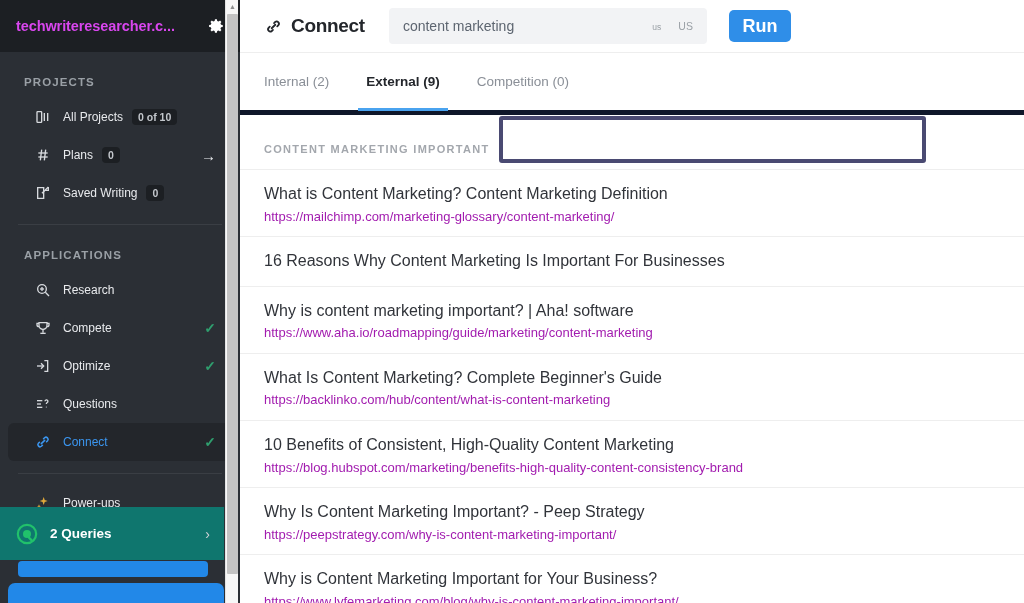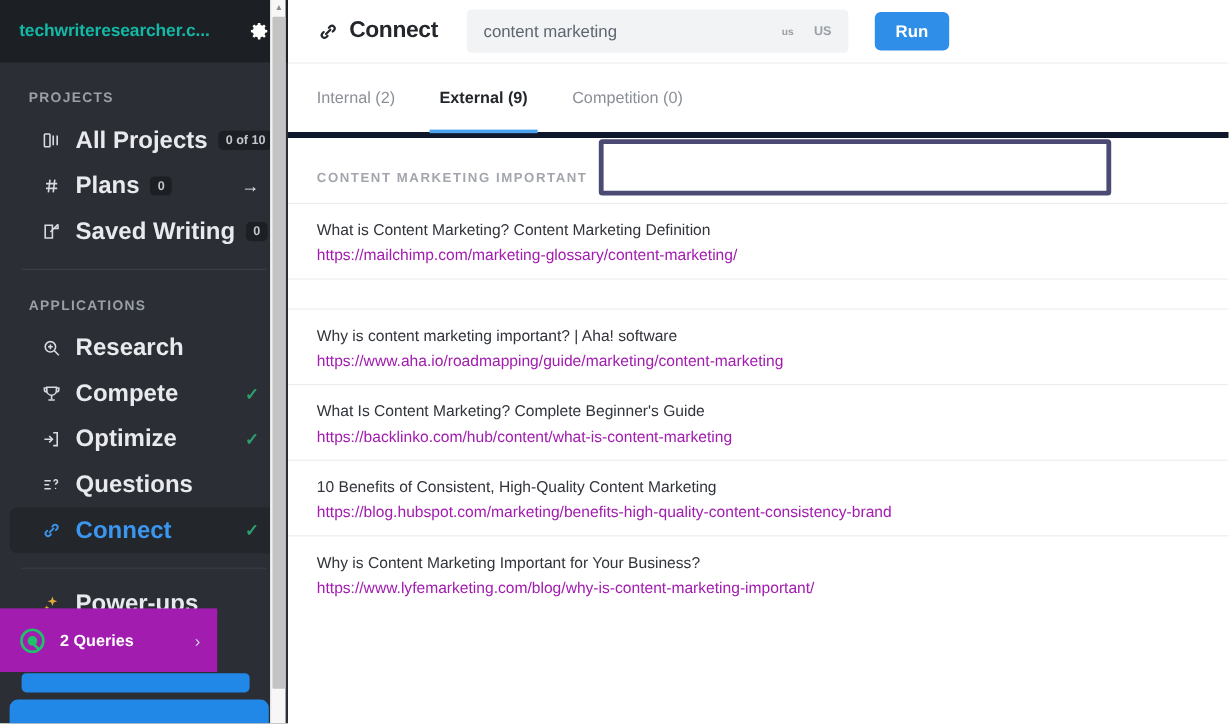--- a/index.html
+++ b/index.html
@@ -20,21 +20,21 @@
     flex: 0 0 240px;
     overflow: hidden;
   }
   .sb-head {
     height: 52px;
     background: #1c1f23;
     display: flex; align-items: center;
     padding: 0 14px 0 16px;
   }
   .sb-title {
-    color: #14b8a6;
+    color: #d946ef;
     font-size: 14.5px;
     font-weight: bold;
     letter-spacing: -0.1px;
     white-space: nowrap; overflow: hidden;
     flex: 1;
   }
   .gear {
     width: 20px; height: 20px;
     flex: 0 0 20px;
     display: flex; align-items: center; justify-content: center;
@@ -57,22 +57,22 @@
     border-radius: 6px;
   }
   .sb-item .ico {
     width: 18px; height: 18px; flex: 0 0 18px;
     display: flex; align-items: center; justify-content: center;
     margin-right: 11px;
     color: #d7dade;
   }
   .sb-item .lbl {
     color: #e8eaed;
-    font-size: 20px;
-    font-weight: bold;
+    font-size: 12px;
+    font-weight: normal;
     white-space: nowrap;
   }
   .sb-item.active { background: #23262b; }
   .sb-item.active .lbl { color: #3b96f0; }
   .sb-item.active .ico { color: #3b96f0; }
   .badge {
     margin-left: 9px;
     background: #1c1f23;
     color: #c3c7cc;
     border-radius: 4px;
@@ -96,22 +96,22 @@
     line-height: 1;
   }
   .sb-div {
     height: 1px; background: #3a3e44;
     margin: 12px 18px 0 18px;
   }
 
   
   .queries-bar {
     position: absolute; left: 0; bottom: 43px;
-    width: 181px; height: 53px;
-    background: #a21caf;
+    width: 224px; height: 53px;
+    background: #0f766e;
     display: flex; align-items: center;
     padding: 0 14px 0 16px;
     cursor: pointer;
   }
   .q-logo {
     width: 22px; height: 22px; flex: 0 0 22px;
     margin-right: 12px;
     display: flex; align-items: center; justify-content: center;
   }
   .q-label { color: #ffffff; font-size: 13.5px; font-weight: bold; }
@@ -189,32 +189,31 @@
     flex: 1; border: none; outline: none;
     background: transparent;
     font-family: "Liberation Sans", sans-serif;
     font-size: 14px;
     color: #5d6570;
   }
   .locale {
     display: flex; align-items: baseline; gap: 17px;
     color: #9aa0a6;
     padding-right: 4px;
-    font-weight: bold;
   }
   .locale .flagtxt { font-size: 8.5px; }
   .locale .cc { font-size: 10.5px; }
   .runbtn {
     margin-left: 22px;
     width: 62px; height: 32px;
     background: #2f8ee8;
     color: #ffffff;
     border: none; border-radius: 5px;
     font-family: "Liberation Sans", sans-serif;
-    font-size: 14px; font-weight: bold;
+    font-size: 18px; font-weight: bold;
     cursor: pointer;
   }
 
   
   .tabzone {
     position: relative;
     flex: 0 0 62px;
     border-bottom: 5px solid #0f172a;
   }
   .tabs {
@@ -254,21 +253,21 @@
     font-size: 11px;
     font-weight: bold;
     letter-spacing: 1.3px;
     padding: 28px 0 14px 24px;
   }
   .row {
     border-top: 1px solid #eeeeee;
     padding: 13px 24px 11px 24px;
   }
   .row-title {
-    font-size: 13px;
+    font-size: 16px;
     color: #31343a;
     line-height: 1.35;
     margin-bottom: 3px;
   }
   .row-url {
     font-size: 13px;
     color: #a21caf;
     line-height: 1.35;
     word-break: break-all;
     cursor: pointer;
@@ -469,33 +468,38 @@
 
     <div class="results">
 
       <div class="grp-label">CONTENT MARKETING IMPORTANT</div>
 
       <div class="row">
         <div class="row-title">What is Content Marketing? Content Marketing Definition</div>
         <div class="row-url">https://mailchimp.com/marketing-glossary/content-marketing/</div>
       </div>
       <div class="row">
+        <div class="row-title">16 Reasons Why Content Marketing Is Important For Businesses</div>
       </div>
       <div class="row">
         <div class="row-title">Why is content marketing important? | Aha! software</div>
         <div class="row-url">https://www.aha.io/roadmapping/guide/marketing/content-marketing</div>
       </div>
       <div class="row">
         <div class="row-title">What Is Content Marketing? Complete Beginner's Guide</div>
         <div class="row-url">https://backlinko.com/hub/content/what-is-content-marketing</div>
       </div>
       <div class="row">
         <div class="row-title">10 Benefits of Consistent, High-Quality Content Marketing</div>
         <div class="row-url">https://blog.hubspot.com/marketing/benefits-high-quality-content-consistency-brand</div>
       </div>
       <div class="row">
+        <div class="row-title">Why Is Content Marketing Important? - Peep Strategy</div>
+        <div class="row-url">https://peepstrategy.com/why-is-content-marketing-important/</div>
+      </div>
+      <div class="row">
         <div class="row-title">Why is Content Marketing Important for Your Business?</div>
         <div class="row-url">https://www.lyfemarketing.com/blog/why-is-content-marketing-important/</div>
       </div>
 
     </div>
   </main>
 </div>
 
 </body></html>

